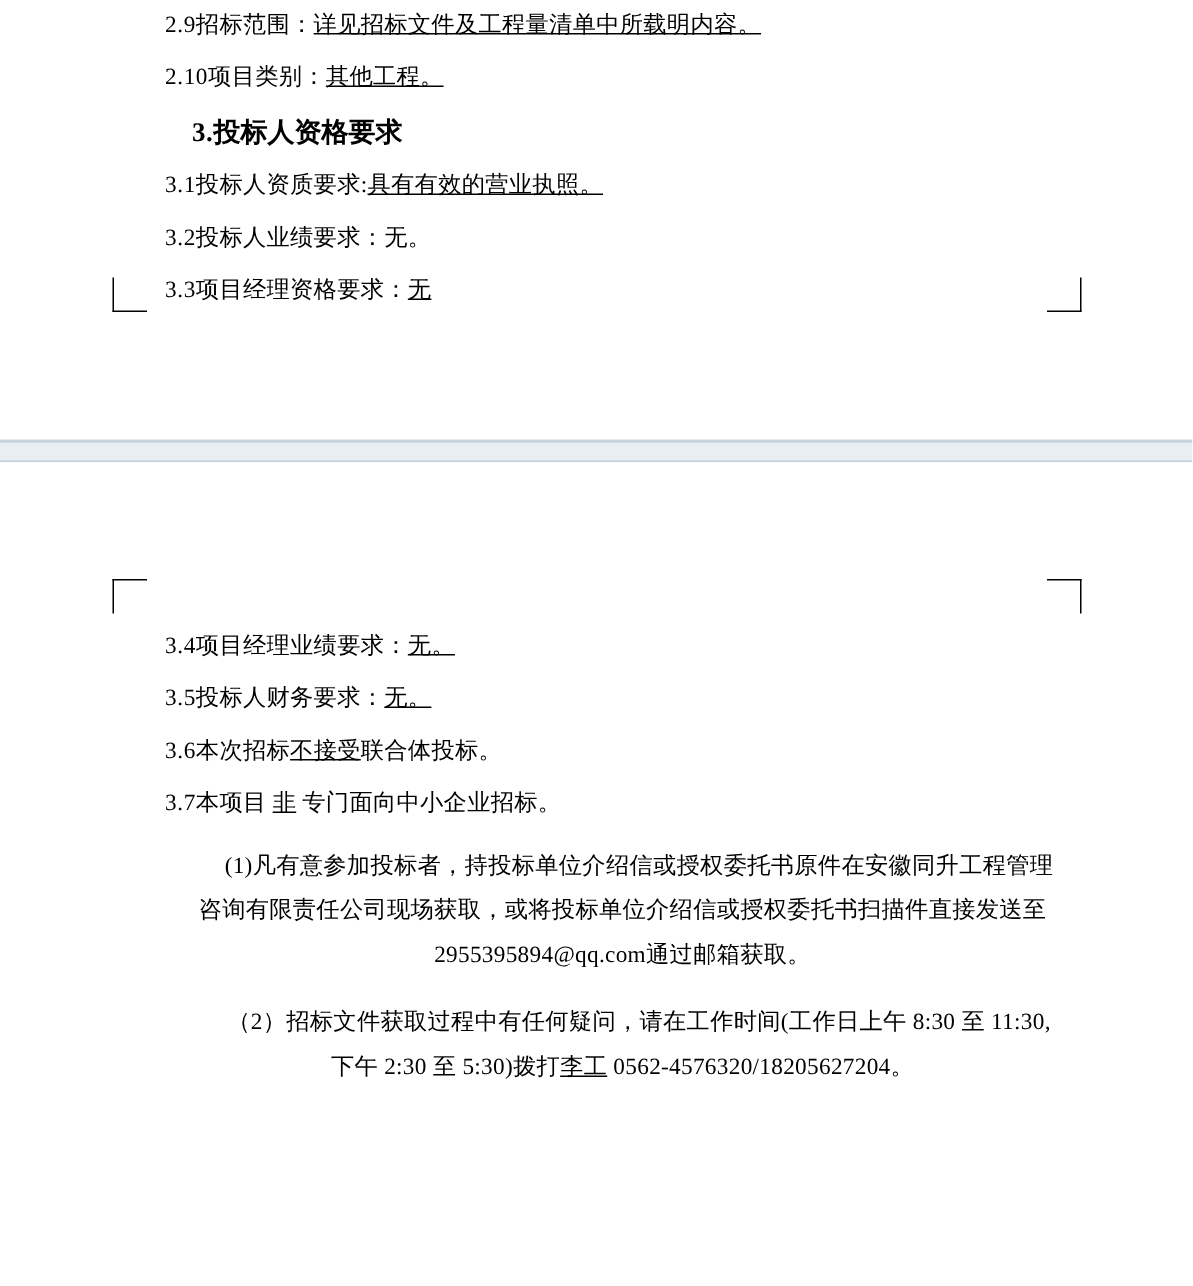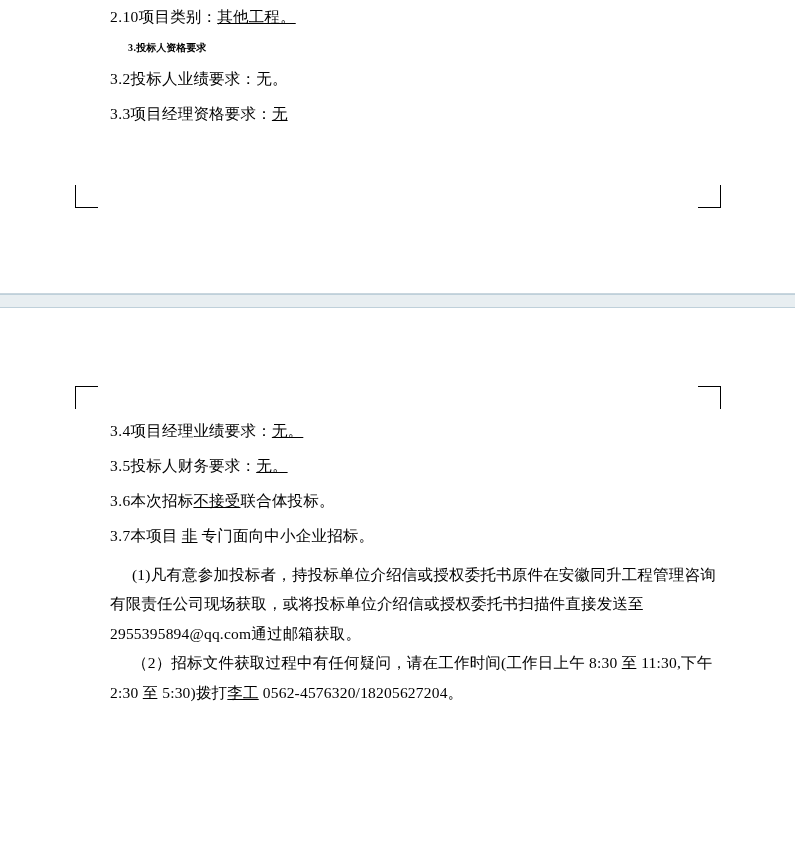--- a/index.html
+++ b/index.html
@@ -47,30 +47,31 @@
     letter-spacing: 0.2px;
   }
   .num {
     letter-spacing: 0.4px;
   }
   .u {
     text-decoration: underline;
   }
   .heading {
     font-weight: bold;
-    font-size: 10px;
+    font-size: 18px;
     margin: 0 0 13px 0;
     padding-left: 18px;
   }
   .para {
     font-size: 15.5px;
     line-height: 1.9;
-    margin: 0;
+    margin: 16px;
     white-space: pre-wrap;
     letter-spacing: 0.2px;
+    text-align: center;
   }
   .para-indent2 {
     text-indent: 22px;
   }
   
   .crop {
     position: absolute;
     width: 22px;
     height: 22px;
     border-color: #000;
@@ -92,25 +93,27 @@
 </style>
 </head>
 <body>
 
 <div class="page page-1">
   <div class="crop bl p1-bl"></div>
   <div class="crop br p1-br"></div>
   <div class="spacer-top-p1"></div>
   <div class="content">
 
+    <div class="line"><span class="num">2.9</span><span>招标范围：</span><span class="u">详见招标文件及工程量清单中所载明内容。</span></div>
 
     <div class="line"><span class="num">2.10</span><span>项目类别：</span><span class="u">其他工程。</span></div>
 
     <div class="heading"><span class="num">3.</span><span>投标人资格要求</span></div>
 
+    <div class="line"><span class="num">3.1</span><span>投标人资质要求:</span><span class="u">具有有效的营业执照。</span></div>
 
     <div class="line"><span class="num">3.2</span><span>投标人业绩要求：无。</span></div>
 
     <div class="line"><span class="num">3.3</span><span>项目经理资格要求：</span><span class="u">无</span></div>
 
   </div>
 </div>
 
 <div class="page-gap"></div>
 

